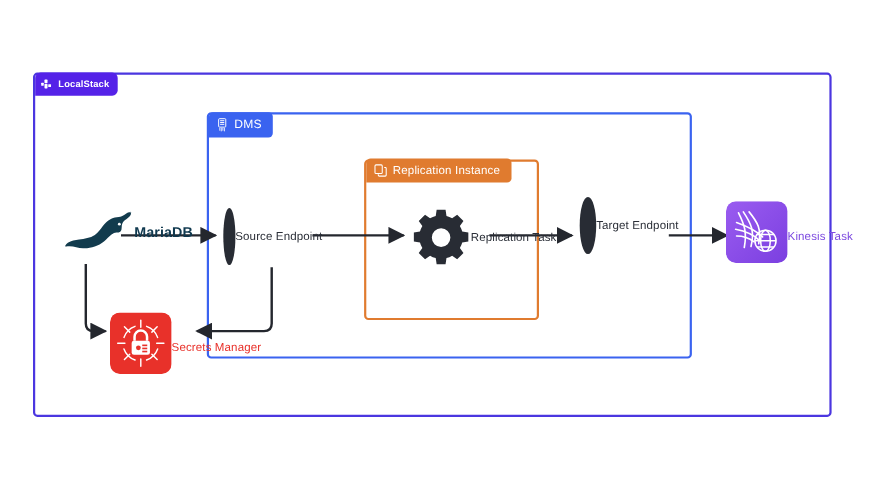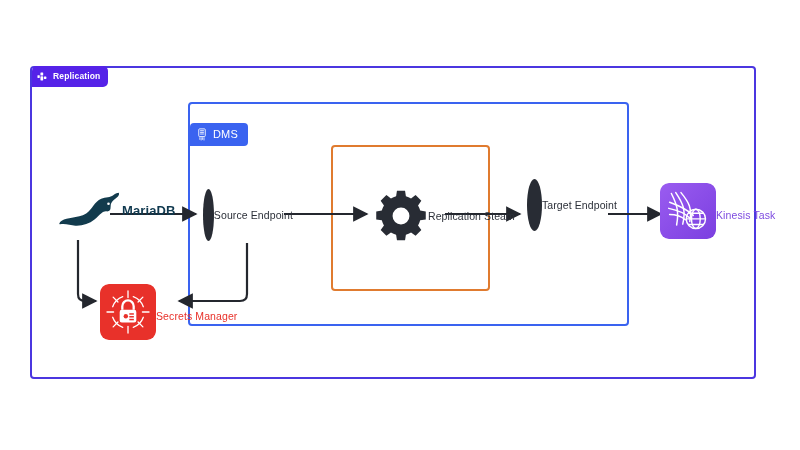--- a/index.html
+++ b/index.html
@@ -63,21 +63,20 @@
     font-weight: 700;
     padding: 5px 8px 5px 5px;
     border-radius: 5px 5px 5px 0;
   }
   #dms-badge {
     left: 190px; top: 102px;
     background: #3a63f0;
     font-size: 11px;
     padding: 5px 10px 5px 6px;
     border-radius: 4px 4px 4px 0;
-    margin-top: 21px;
   }
   #replinst-badge {
     left: 333px; top: 144px;
     background: #e07b2f;
     font-size: 10.5px;
     padding: 5px 10px 5px 7px;
     border-radius: 4px 4px 4px 0;
   }
   .badge .bicon { display: block; line-height: 0; }
 
@@ -154,21 +153,21 @@
 
   <div class="badge" id="localstack-badge">
     <span class="bicon">
       <svg width="11" height="11" viewBox="0 0 24 24" xmlns="http://www.w3.org/2000/svg">
         <rect x="1" y="9" width="5" height="6" rx="1" fill="#ffffff"></rect>
         <rect x="7.5" y="3" width="6" height="7" rx="1.2" fill="#ffffff"></rect>
         <rect x="7.5" y="11.5" width="6" height="9" rx="1.2" fill="#ffffff"></rect>
         <rect x="15" y="12" width="5.5" height="5.5" rx="1" fill="#ffffff"></rect>
       </svg>
     </span>
-    <span>Replication</span>
+    <span>LocalStack</span>
   </div>
 
   <div class="badge" id="dms-badge">
     <span class="bicon">
       <svg width="12" height="13" viewBox="0 0 20 22" xmlns="http://www.w3.org/2000/svg">
         <g fill="none" stroke="#ffffff" stroke-width="1.5">
           <rect x="4.5" y="1.5" width="11" height="13" rx="1.4"></rect>
           <line x1="6.8" y1="4.6" x2="13.2" y2="4.6"></line>
           <line x1="6.8" y1="7.4" x2="13.2" y2="7.4"></line>
           <line x1="6.8" y1="10.2" x2="13.2" y2="10.2"></line>
@@ -177,20 +176,31 @@
           <line x1="6.3" y1="16.4" x2="6.3" y2="19.4"></line>
           <line x1="8.6" y1="16.4" x2="8.6" y2="20.4"></line>
           <line x1="11" y1="16.4" x2="11" y2="19.4"></line>
           <line x1="13.4" y1="16.4" x2="13.4" y2="20.4"></line>
         </g>
       </svg>
     </span>
     <span>DMS</span>
   </div>
 
+  <div class="badge" id="replinst-badge">
+    <span class="bicon">
+      <svg width="12" height="12" viewBox="0 0 20 20" xmlns="http://www.w3.org/2000/svg">
+        <g fill="none" stroke="#ffffff" stroke-width="1.6">
+          <rect x="1.5" y="1.5" width="11" height="13" rx="1.6"></rect>
+          <path d="M 15.5 5.5 L 17.5 5.5 A 1.6 1.6 0 0 1 18.5 7 L 18.5 17 A 1.6 1.6 0 0 1 17 18.5 L 8 18.5 A 1.6 1.6 0 0 1 6.5 17 L 6.5 15.5"></path>
+        </g>
+      </svg>
+    </span>
+    <span>Replication Instance</span>
+  </div>
 
   <div class="node" id="mariadb-node">
     <span class="node-shape">
       <svg width="74" height="40" viewBox="0 0 148 80" xmlns="http://www.w3.org/2000/svg">
         <path fill="#123b4d" d="M144 6c-4.4-1.6-9.3 1.3-13.6 4.4-3.1 2.2-6.7 3.6-10.5 4.1-4.6.6-9.3 1.1-13.5 3-6.7 3-11.4 8.4-15.4 13.6-4.4 5.8-8.4 11.9-14.6 16.1-8.4 5.6-18.8 6.8-28.6 8.1-7.1.9-14.6 2-20.4 6.1-1.9 1.3-3.6 3-4.6 5-.5 1 .3 2.2 1.4 2 6.1-1.1 12.4-.4 18.4 1 4 .9 8.1 1.7 12.2 1.9 13.7.7 27.6-3.7 38.2-12.3 5-4.1 9.2-9.1 14.4-13 2.4-1.8 5.2-3.3 8.2-3.4 1.4 0 2.8.3 4.2.1 2.6-.4 4.5-2.8 5.1-5.3.6-2.5.2-5.2.6-7.7.6-3.8 3.1-7 6-9.5 2.8-2.4 6-4.4 8.4-7.2 1.4-1.6 2.6-3.7 2.2-5.8-.2-1.1-1-2-1.9-2.4z"></path>
         <circle cx="121" cy="27.5" r="2.6" fill="#ffffff"></circle>
       </svg>
     </span>
     <span class="node-label">MariaDB</span>
   </div>
@@ -206,21 +216,21 @@
         <path fill="#282c34" fill-rule="evenodd" d="
           M27.2 2 h9.6 l1.0 6.6 a24 24 0 0 1 6.1 2.55 l5.4-3.9 6.8 6.8 -3.9 5.4
           a24 24 0 0 1 2.55 6.1 l6.6 1.0 v9.6 l-6.6 1.0 a24 24 0 0 1-2.55 6.1
           l3.9 5.4 -6.8 6.8 -5.4-3.9 a24 24 0 0 1-6.1 2.55 l-1.0 6.6 h-9.6
           l-1.0-6.6 a24 24 0 0 1-6.1-2.55 l-5.4 3.9 -6.8-6.8 3.9-5.4
           a24 24 0 0 1-2.55-6.1 l-6.6-1.0 v-9.6 l6.6-1.0 a24 24 0 0 1 2.55-6.1
           l-3.9-5.4 6.8-6.8 5.4 3.9 a24 24 0 0 1 6.1-2.55 z
           M32 22 a10 10 0 1 0 0 20 a10 10 0 1 0 0-20 z"></path>
       </svg>
     </span>
-    <span class="node-label">Replication Steam</span>
+    <span class="node-label">Replication Task</span>
   </div>
 
   <div class="node" id="target-node">
     <span class="node-shape circle-node"></span>
     <span class="node-label">Target Endpoint</span>
   </div>
 
   <div class="node" id="kinesis-node">
     <span class="node-shape">
       <svg class="tile" viewBox="0 0 64 64" xmlns="http://www.w3.org/2000/svg">

